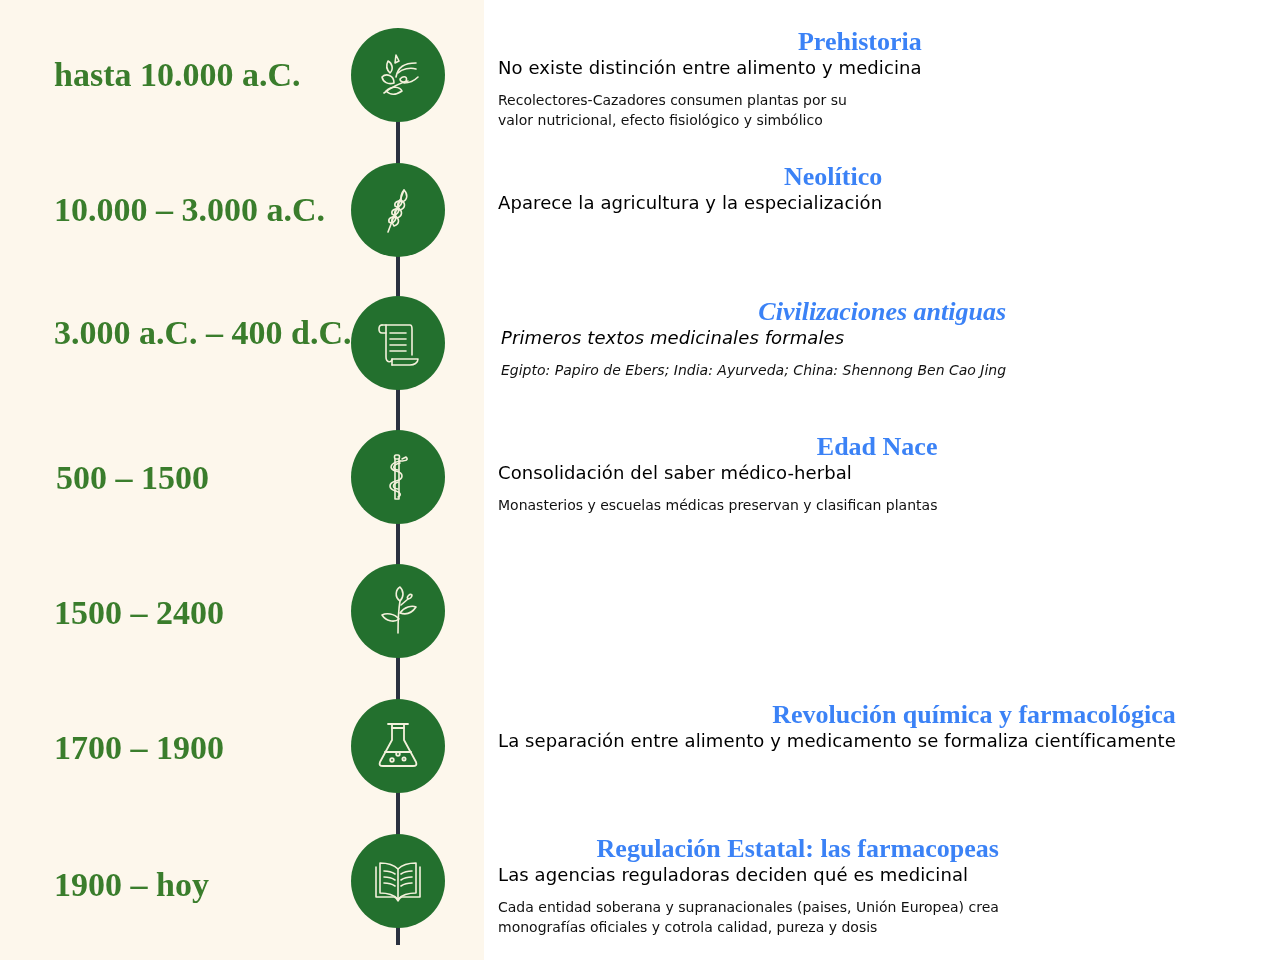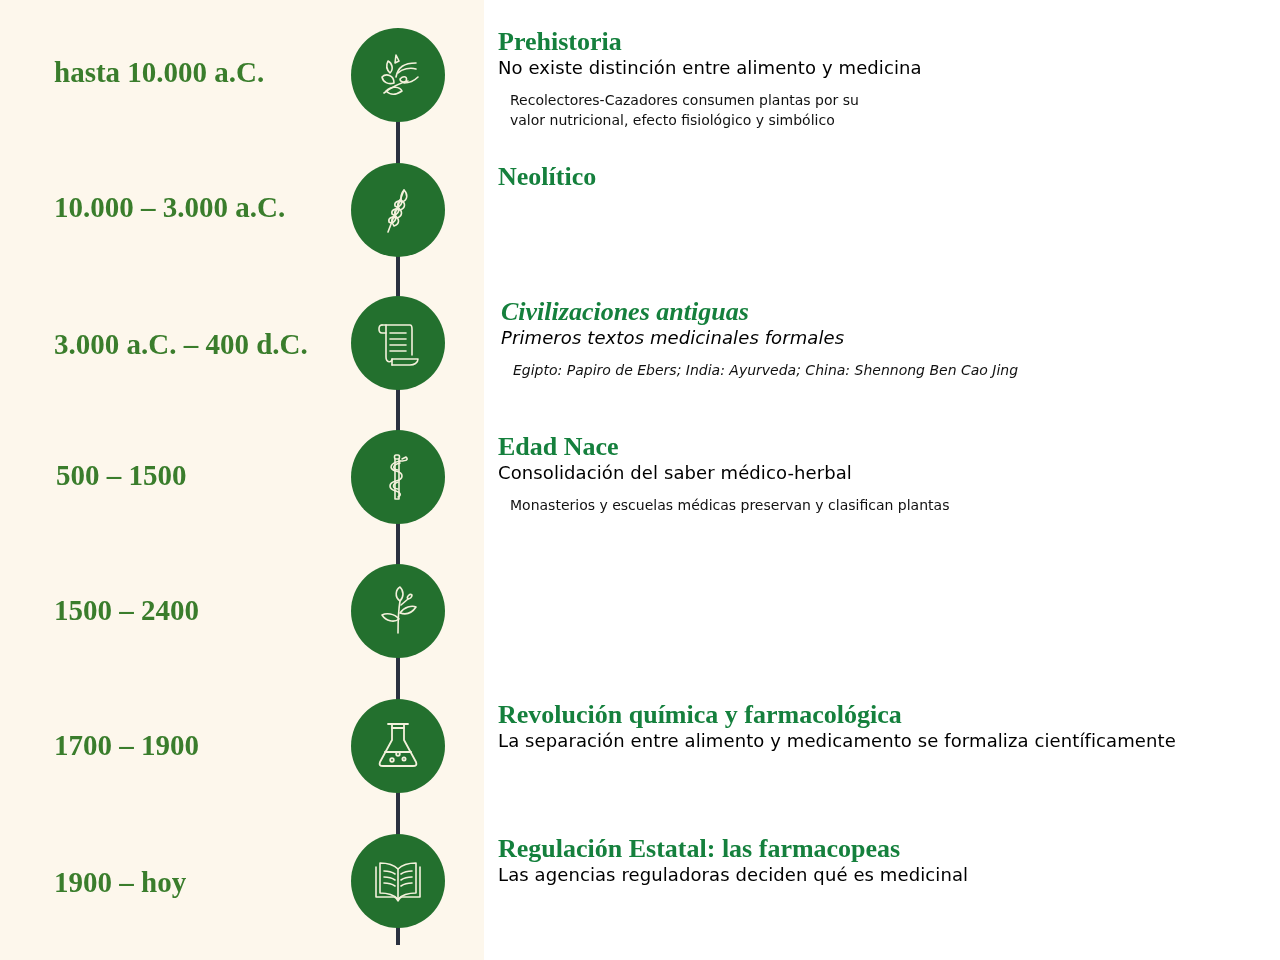--- a/index.html
+++ b/index.html
@@ -13,40 +13,40 @@
       background: #fdf7ec;
     }
     .timeline-line {
       position: absolute; left: 396px; top: 120px; width: 4px; height: 825px;
       background: #2a3140;
     }
     .row { position: absolute; left: 0; width: 1280px; height: 130px; }
     .date {
       position: absolute; left: 54px;
       font-family: "Liberation Serif", serif; font-weight: bold;
-      font-size: 29px; color: #3a7d2c; white-space: nowrap;
+      font-size: 34px; color: #3a7d2c; white-space: nowrap;
     }
     .node {
       position: absolute; left: 351px; width: 94px; height: 94px;
       border-radius: 50%; background: #23702e;
       display: flex; align-items: center; justify-content: center;
     }
     .node svg { width: 56px; height: 56px; }
     .content { position: absolute; left: 498px; }
     .title {
       font-family: "Liberation Serif", serif; font-weight: bold;
-      font-size: 26px; color: #15803d; line-height: 28px; white-space: nowrap;
+      font-size: 26px; color: #3b82f6; line-height: 28px; white-space: nowrap; text-align: right;
     }
     .subtitle {
       font-family: "DejaVu Sans", sans-serif; font-size: 18px;
       color: #000000; line-height: 24px; white-space: nowrap; letter-spacing: 0.1px;
     }
     .desc {
       font-family: "DejaVu Sans", sans-serif; font-size: 14px; color: #111;
-      line-height: 20px; margin-top: 10px; white-space: pre-line; margin-left: 12px;
+      line-height: 20px; margin-top: 10px; white-space: pre-line;
     }
   </style>
 </head>
 <body>
 
 <div class="left-panel"></div>
 <div class="timeline-line"></div>
 
 <div class="row" style="top:0px;">
   <div class="date" style="top:56px;">hasta 10.000 a.C.</div>
@@ -80,25 +80,26 @@
       <path d="M30 18 C36 20 36 26 30 28 C27 24 27 20 30 18 Z"></path>
       <path d="M27 26 C33 28 33 34 27 36 C24 32 24 28 27 26 Z"></path>
       <path d="M24 34 C30 36 30 42 24 44 C21 40 21 36 24 34 Z"></path>
       <path d="M32 20 C28 18 24 20 25 24 C28 26 31 24 32 20 Z"></path>
       <path d="M29 28 C25 26 21 28 22 32 C25 34 28 32 29 28 Z"></path>
       <path d="M26 36 C22 34 18 36 19 40 C22 42 25 40 26 36 Z"></path>
     </svg>
   </div>
   <div class="content" style="top:28px;">
     <div class="title">Neolítico</div>
+    <div class="subtitle">Aparece la agricultura y la especialización</div>
   </div>
 </div>
 
 <div class="row" style="top:270px;">
-  <div class="date" style="top:58px;text-align:right;">3.000 a.C. – 400 d.C.</div>
+  <div class="date" style="top:44px;text-align:right;">3.000 a.C. – 400 d.C.</div>
   <div class="node" style="top:26px;">
     <svg viewBox="0 0 56 56" fill="none" stroke="#f4f1dc" stroke-width="1.6" stroke-linecap="round" stroke-linejoin="round">
       <path d="M12 10 H40 C42 10 42 12 42 14 V40"></path>
       <path d="M12 10 C8 10 8 18 12 18 H16"></path>
       <path d="M16 10 V42 C16 48 22 48 22 44 H48 C48 48 44 50 40 50 H22"></path>
       <path d="M22 44 V50"></path>
       <path d="M20 18 H36"></path>
       <path d="M20 24 H36"></path>
       <path d="M20 30 H36"></path>
       <path d="M20 36 H36"></path>
@@ -174,14 +175,16 @@
       <path d="M14 24 C18 24 22 25 25 27"></path>
       <path d="M14 30 C18 30 22 31 25 33"></path>
       <path d="M31 21 C34 19 38 18 42 18"></path>
       <path d="M31 27 C34 25 38 24 42 24"></path>
       <path d="M31 33 C34 31 38 30 42 30"></path>
     </svg>
   </div>
   <div class="content" style="top:27px;">
     <div class="title">Regulación Estatal: las farmacopeas</div>
     <div class="subtitle">Las agencias reguladoras deciden qué es medicinal</div>
+    <div class="desc">Cada entidad soberana y supranacionales (paises, Unión Europea) crea
+monografías oficiales y cotrola calidad, pureza y dosis</div>
   </div>
 </div>
 
 </body></html>

